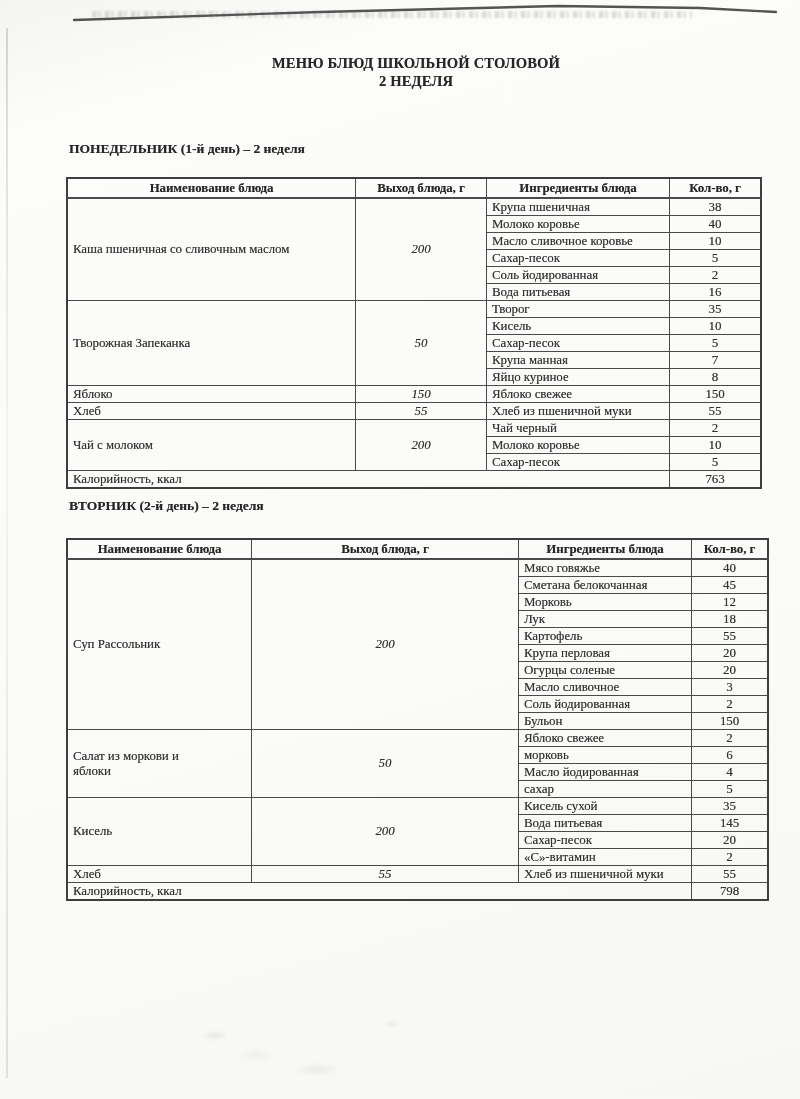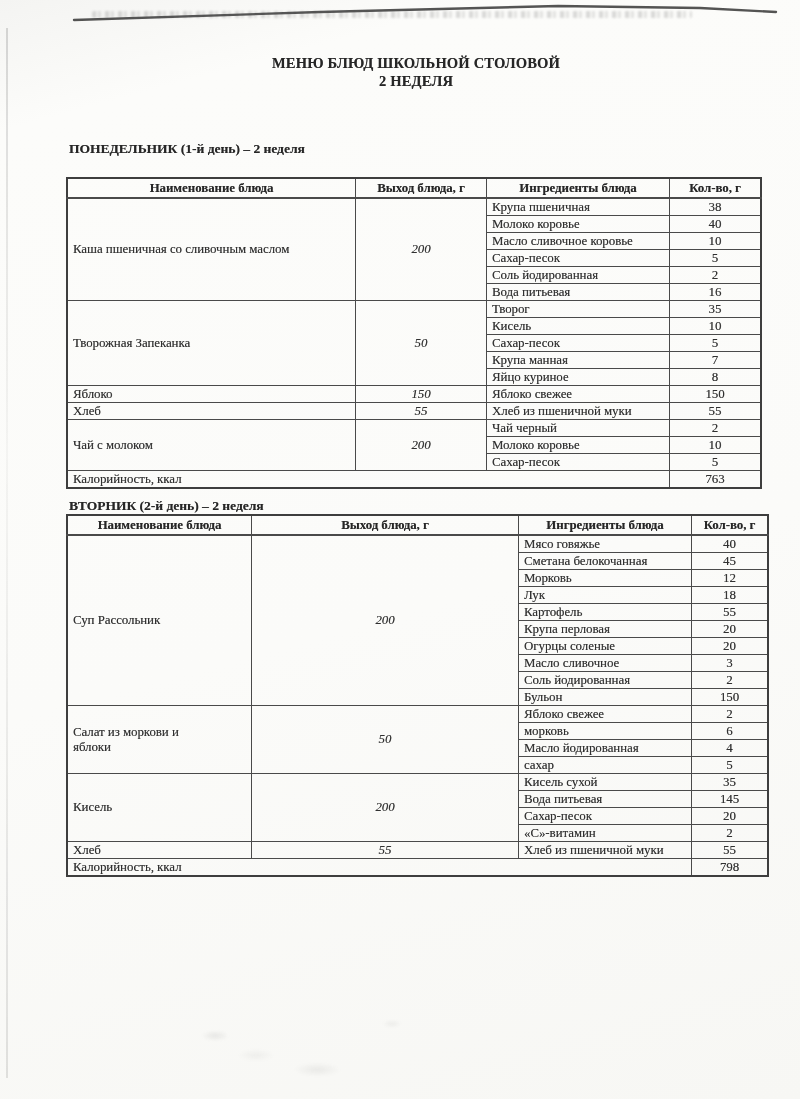--- a/index.html
+++ b/index.html
@@ -60,21 +60,21 @@
   #day-1 { top: 498px; }
 
   .day h2 {
     margin: 0 0 0 3px;
     font-size: 13.5px;
     line-height: 16px;
     font-weight: bold;
     color: #262626;
   }
   #day-0 h2 { margin-bottom: 20px; }
-  #day-1 h2 { }
+  #day-1 h2 { margin-bottom: 24px; }
 
   
   table.menu {
     border-collapse: collapse;
     table-layout: fixed;
     font-size: 12.8px;
     color: #303030;
     border: 2px solid #3e3e3e;
   }
   table.menu th, table.menu td {

